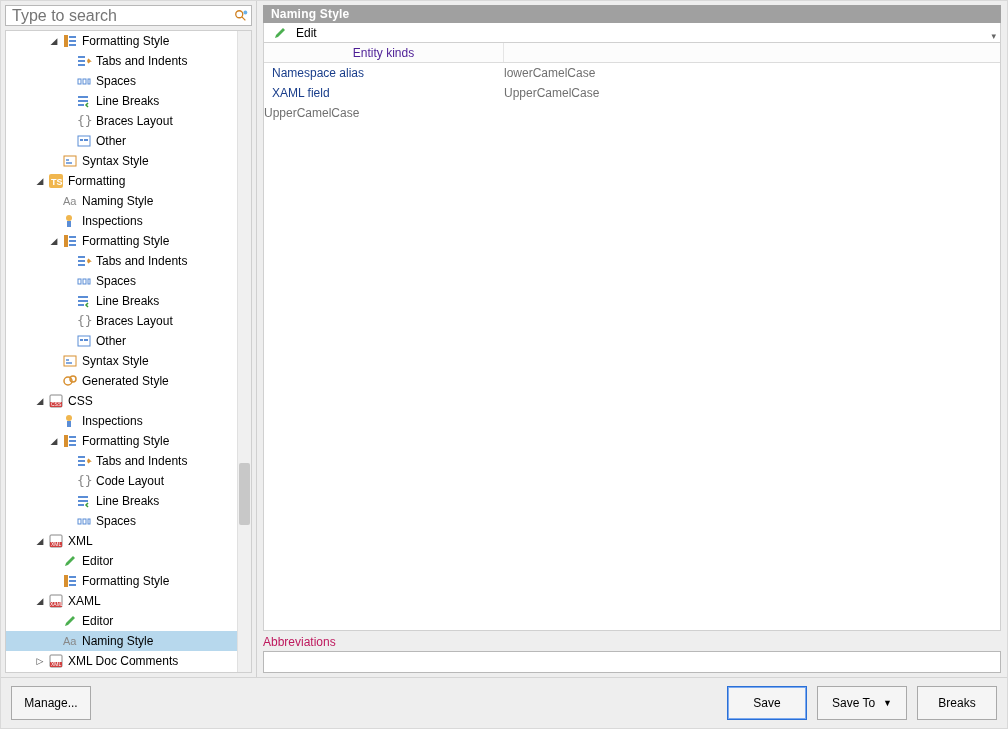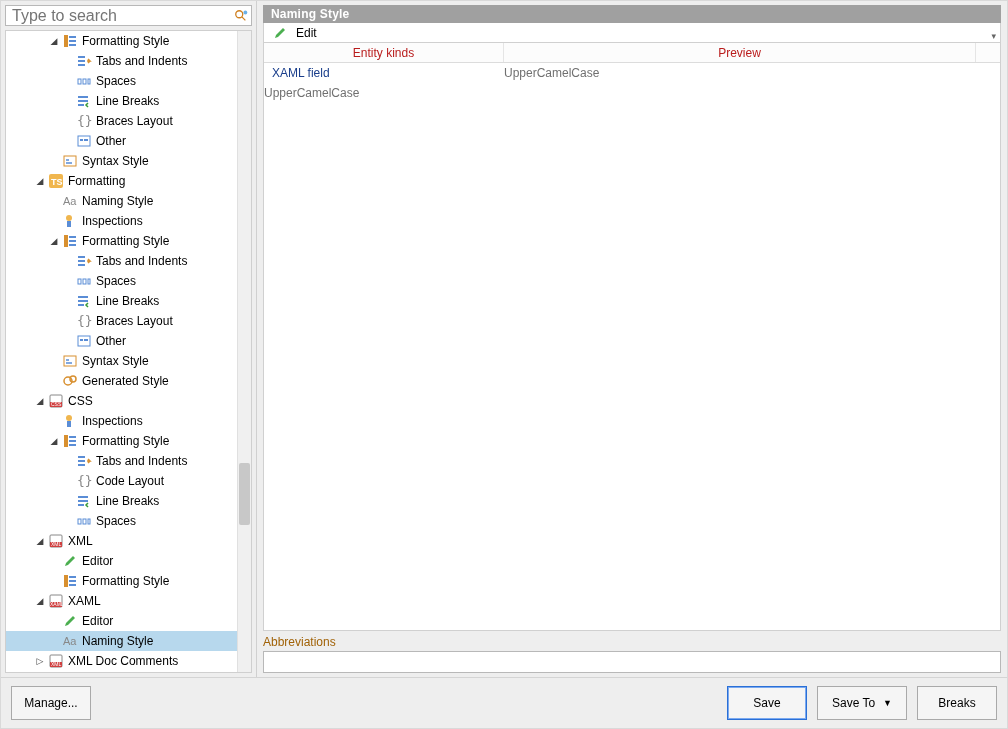--- a/index.html
+++ b/index.html
@@ -19,30 +19,30 @@
   .ic { width:16px; height:16px; display:inline-flex; align-items:center; justify-content:center; margin-right:4px; }
   .scroll-track { position:absolute; right:0; top:0; bottom:0; width:14px; background:#f0f0f0; border-left:1px solid #e0e0e0;}
   .scroll-thumb { position:absolute; left:1px; right:1px; top:432px; height:62px; background:#c8c8c8; border-radius:2px; }
   .right-panel { flex:1; display:flex; flex-direction:column; padding:4px 6px 4px 6px; min-height:0; }
   .titlebar { background:#a0a0a0; color:#fff; font-weight:600; padding:2px 8px; font-size:12px; letter-spacing:.2px; }
   .toolbar { background:#fff; border:1px solid #d0d0d0; border-top:none; height:20px; display:flex; align-items:center; padding:0 4px; gap:4px; position:relative;}
   .toolbar .btn { display:flex; align-items:center; gap:4px; padding:2px 4px; cursor:default; }
   .toolbar .chev { position:absolute; right:4px; bottom:1px; font-size:9px; color:#666; cursor:default;}
   .grid { flex:1; background:#fff; border:1px solid #d0d0d0; border-top:none; display:flex; flex-direction:column; min-height:0;}
   .ghead { display:flex; border-bottom:1px solid #dcdcdc; height:20px; background:#fcfcfc;}
-  .ghead .col { display:flex; align-items:center; justify-content:center; font-size:12px; color:#b91c1c;}
+  .ghead .col { display:flex; align-items:center; justify-content:center; font-size:12px; color:#4c1d95;}
   .col-kind { width:240px; border-right:1px solid #e5e5e5;}
   .col-prev { flex:1; border-right:1px solid #e5e5e5;}
   .col-extra { width:24px; }
   .grow { display:flex; height:20px; align-items:center; }
   .grow .c1 { width:240px; padding-left:8px; color:#1a3e8b; }
   .grow .c2 { flex:1; color:#707070; }
   .gbody { flex:1; overflow:auto;}
   .spacer { flex:1; }
-  .abbr-label { margin-top:4px; color:#a16207; font-size:12px;}
+  .abbr-label { margin-top:4px; color:#be185d; font-size:12px;}
   .abbr-box { margin-top:2px; background:#fff; border:1px solid #b8b8b8; height:22px;}
   .footer { display:flex; align-items:center; padding:8px 10px; gap:10px; border-top:1px solid #d4d4d4; background:#eeeeee;}
   .footer .spacer { flex:1;}
   .fbtn { min-width:80px; height:24px; background:#f5f5f5; border:1px solid #a9a9a9; padding:16px 12px; display:flex; align-items:center; justify-content:center; cursor:default; font-size:12px; }
   .fbtn.default { border:1px solid #2a6fd6; box-shadow:0 0 0 1px #7aa9f0 inset; }
   .fbtn .dd { margin-left:8px; font-size:9px; }
 </style>
 </head>
 <body>
 
@@ -473,24 +473,27 @@
                 <path d="M2 12l1-3 7-7 2 2-7 7-3 1z" fill="#4caf50"></path>
               </svg>
             </span>
           <span>Edit</span>
         </div>
         <span class="chev">▾</span>
       </div>
       <div class="grid">
         <div class="ghead">
           <div class="col col-kind">Entity kinds</div>
-          <div class="col col-prev">Preview</div>
           <div class="col col-extra"></div>
         </div>
         <div class="gbody">
+          <div class="grow">
+              <div class="c1">Namespace alias</div>
+              <div class="c2">lowerCamelCase</div>
+            </div>
           <div class="grow">
               <div class="c1">XAML field</div>
               <div class="c2">UpperCamelCase</div>
             </div>
           <div class="grow">
               <div class="c2">UpperCamelCase</div>
             </div>
         </div>
       </div>
       <div class="abbr-label">Abbreviations</div>

